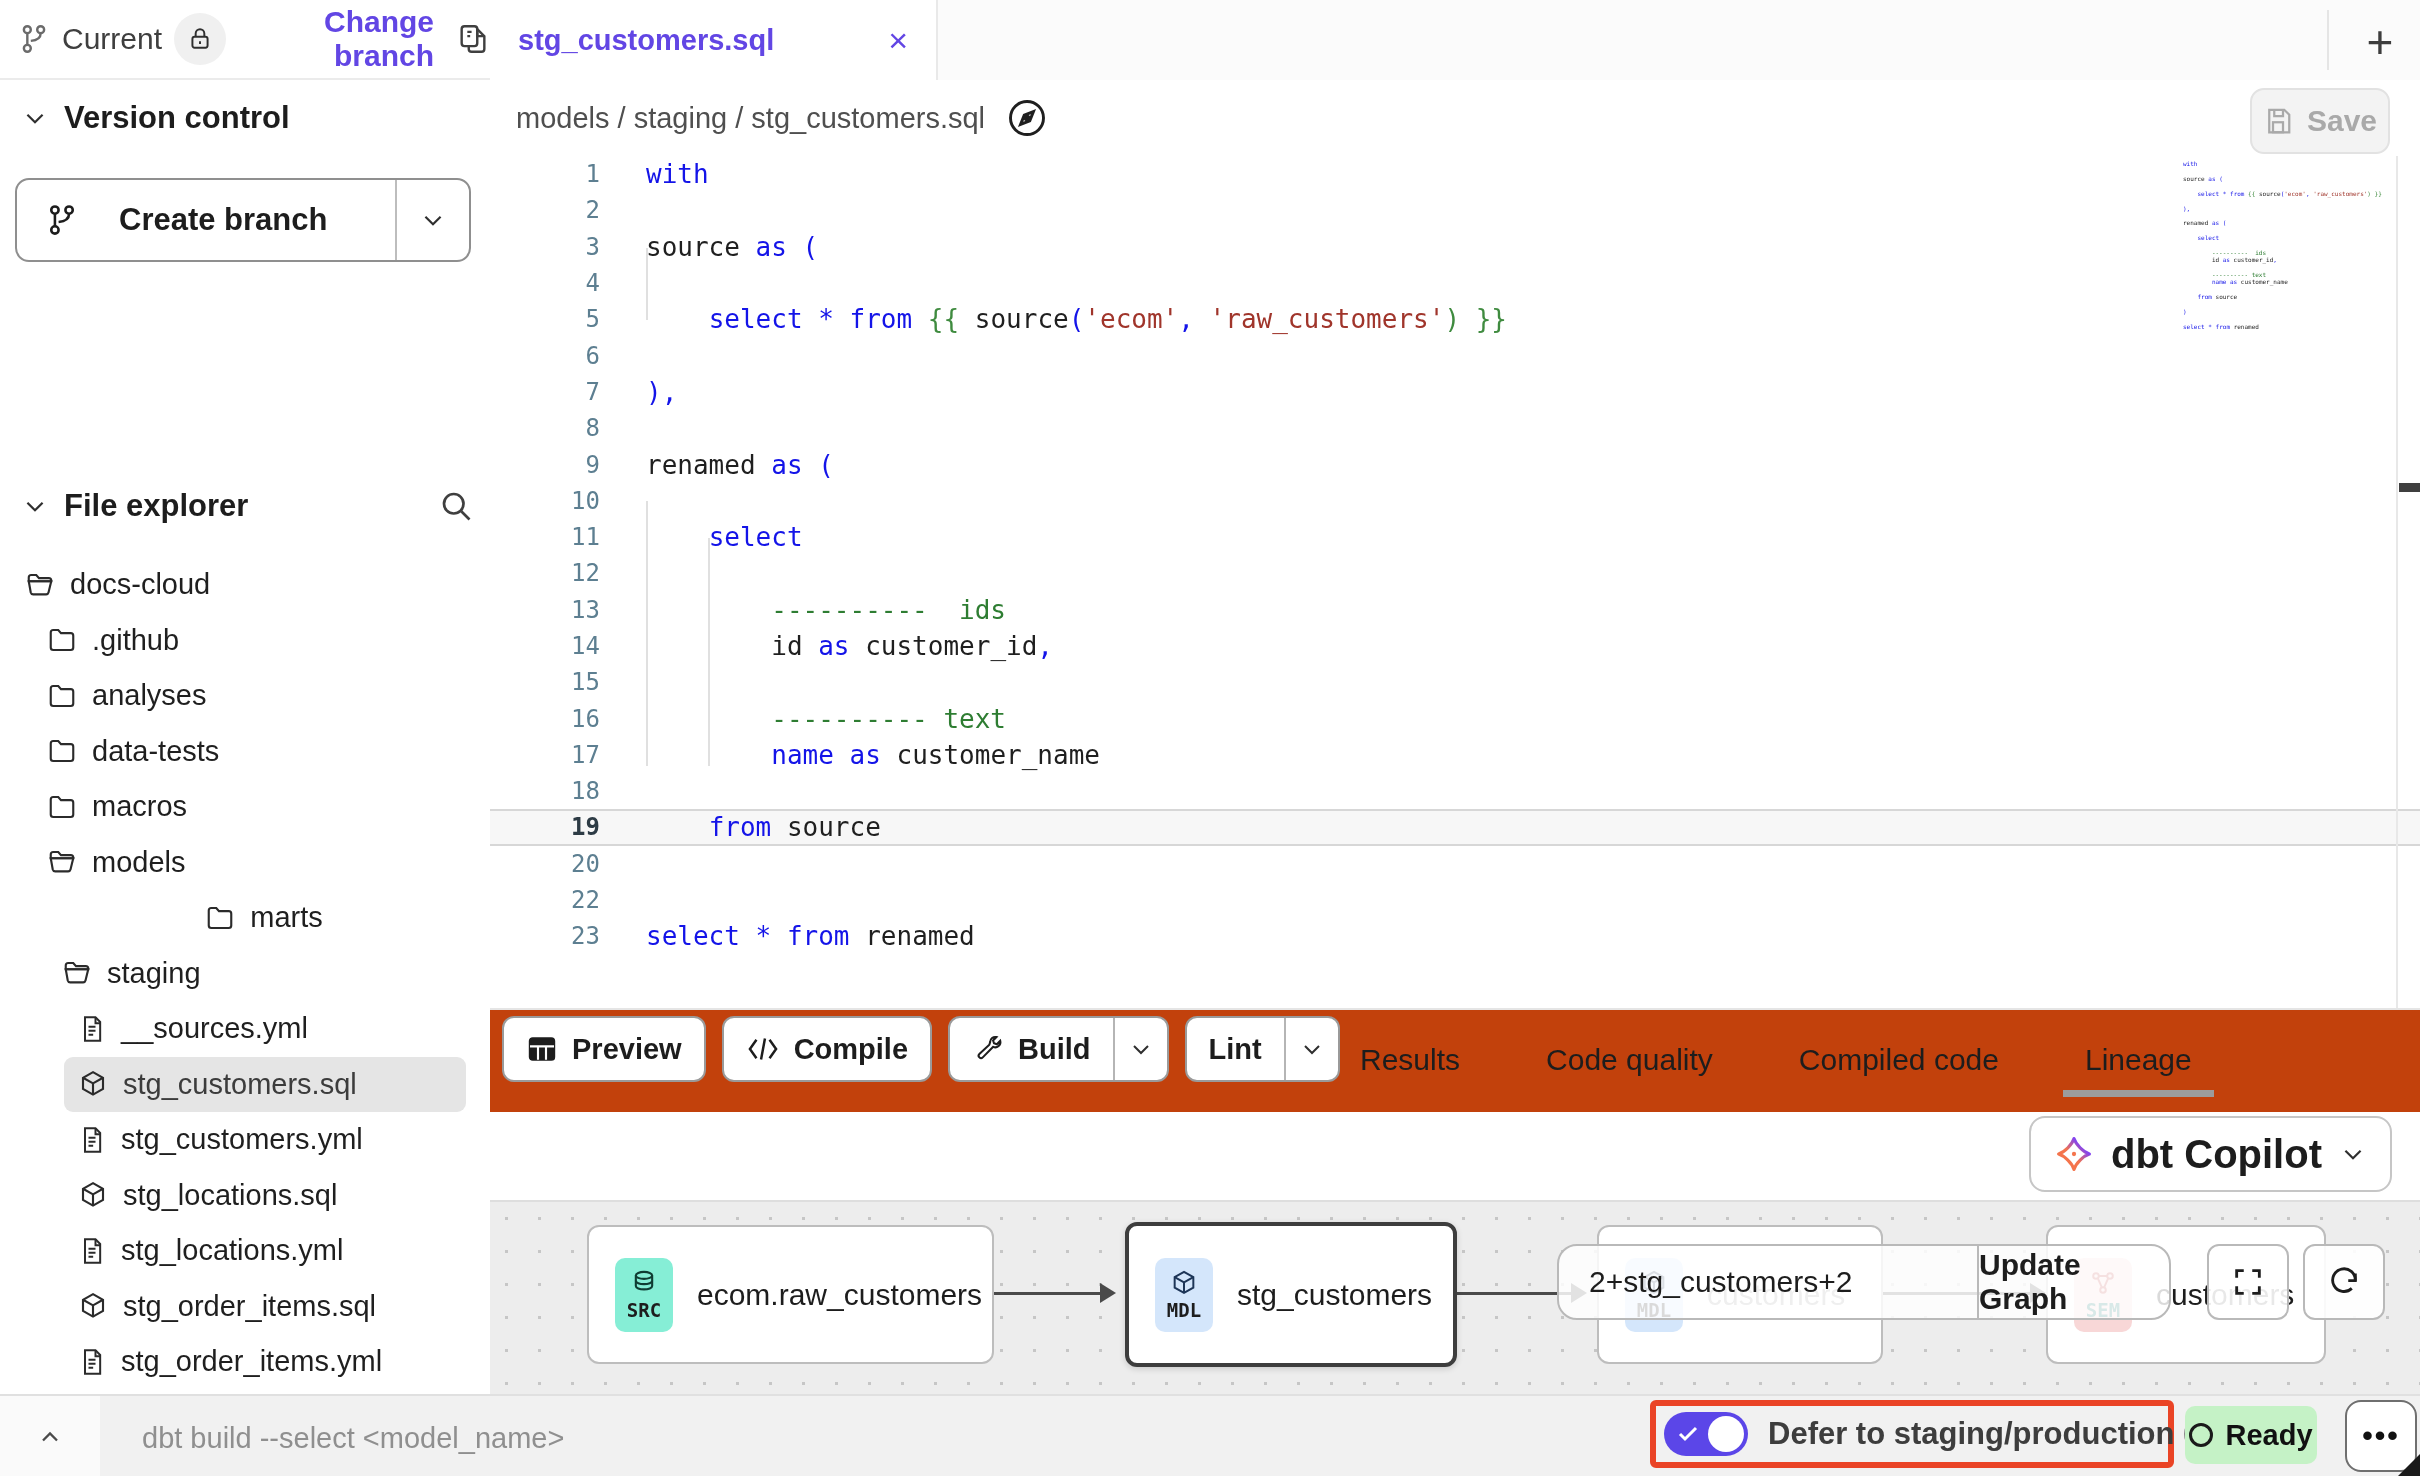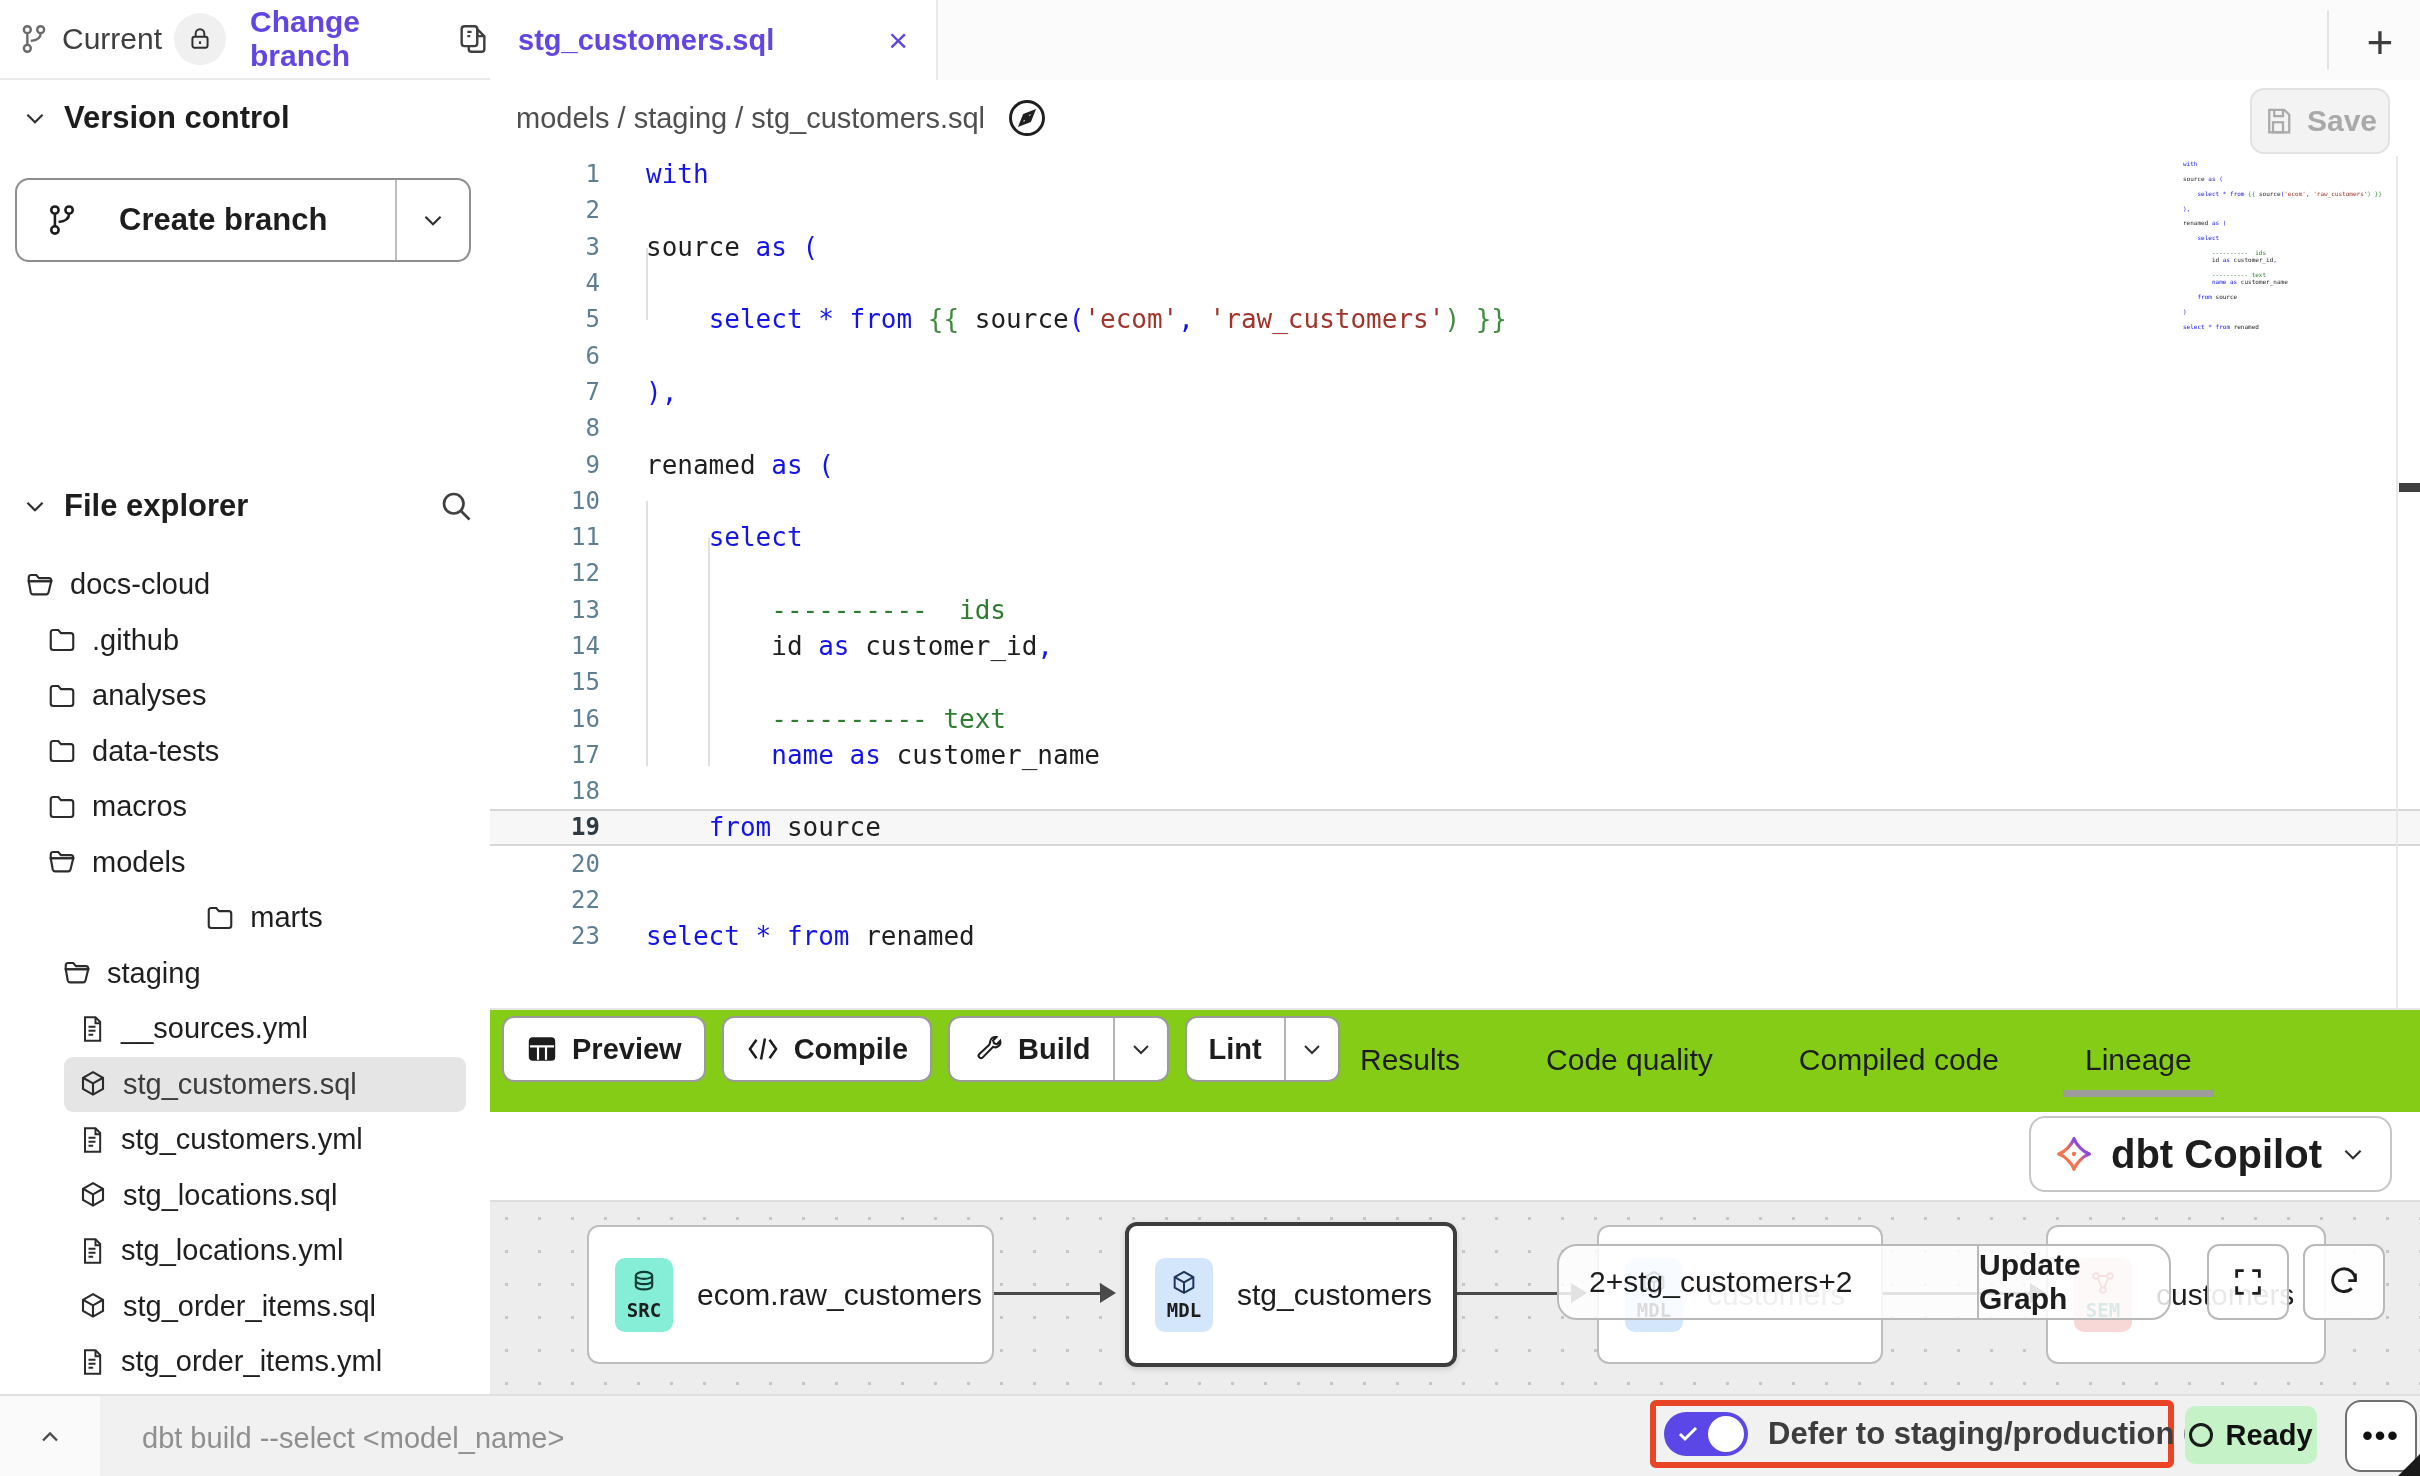--- a/index.html
+++ b/index.html
@@ -6,21 +6,21 @@
   #stage{position:relative;width:2420px;height:1476px;overflow:hidden;
          font-family:"Liberation Sans",sans-serif;color:#2f2f2f;background:#fff;}
   .abs{position:absolute;}
   svg{display:block;}
 
   
   #sidebar{left:0;top:0;width:490px;height:1394px;background:#fff;border-right:2px solid #e8e8e8;}
   #vc-top{left:0;top:0;width:490px;height:78px;border-bottom:2px solid #ebebeb;display:flex;align-items:center;}
   #current-pill{display:flex;align-items:center;gap:12px;margin-left:18px;font-size:30px;color:#3f3f3f;}
   #lock-circle{width:52px;height:52px;border-radius:50%;background:#f0f0f0;display:flex;align-items:center;justify-content:center;}
-  #change-branch{margin-left:24px;font-size:30px;font-weight:600;color:#6246e4;cursor:pointer;}
+  #change-branch{margin-left:24px;font-size:30px;font-weight:600;color:#6246e4;cursor:pointer;text-align:right;}
   #copy-btn{margin-left:22px;color:#3f3f3f;}
   .sect-head{display:flex;align-items:center;gap:16px;font-size:31px;font-weight:700;color:#1d1d1d;}
   #vc-head{left:22px;top:100px;}
   #create-branch{left:15px;top:178px;width:452px;height:80px;border:2px solid #8f8f8f;border-radius:14px;
      display:flex;align-items:stretch;background:#fff;cursor:pointer;}
   #cb-main{flex:1;display:flex;align-items:center;gap:40px;padding-left:28px;font-size:31px;font-weight:700;color:#1d1d1d;}
   #cb-split{width:72px;border-left:2px solid #bdbdbd;display:flex;align-items:center;justify-content:center;}
   #fe-head{left:22px;top:488px;}
   #fe-search{left:438px;top:488px;color:#3f3f3f;cursor:pointer;}
   #file-tree{left:0;top:557px;width:488px;}
@@ -58,21 +58,21 @@
   .tk-kw{color:#1414e8;} .tk-pn{color:#1414e8;} .tk-id{color:#1f1f1f;}
   .tk-jj{color:#3f8b3f;} .tk-cm{color:#2e7d32;} .tk-st{color:#a0352b;}
   .guide{position:absolute;width:2px;background:#e0e0e0;}
   #minimap{left:2183px;top:160px;width:205px;height:260px;overflow:hidden;pointer-events:none;}
   #minimap .cl-row{height:7.4px;}
   #minimap .cl-code{font-size:6px;}
   #ed-scroll-sep{left:2396px;top:156px;width:2px;height:852px;background:#e8e8e8;}
   #ed-scroll-thumb{left:2399px;top:483px;width:21px;height:9px;background:#3f3f3f;}
 
   
-  #action-row{left:490px;top:1008px;width:1930px;height:104px;background:#84cc16;border-top:2px solid #e5e5e5;border-bottom:2px solid #efefef;}
+  #action-row{left:490px;top:1008px;width:1930px;height:104px;background:#c2410c;border-top:2px solid #e5e5e5;border-bottom:2px solid #efefef;}
   #btn-strip{position:absolute;left:12px;top:6px;display:flex;gap:16px;align-items:center;}
   .act-btn{display:inline-flex;align-items:stretch;border:2px solid #9a9a9a;border-radius:12px;background:#fff;
            height:62px;cursor:pointer;overflow:hidden;}
   .act-main{display:flex;align-items:center;gap:14px;padding:0 22px;font-size:29px;font-weight:600;color:#1d1d1d;}
   .act-split{width:52px;border-left:2px solid #b5b5b5;display:flex;align-items:center;justify-content:center;}
   #result-tabs{position:absolute;left:860px;top:0;height:100px;display:flex;gap:66px;align-items:center;}
   .rtab{font-size:30px;color:#1d1d1d;cursor:pointer;padding:26px 10px;position:relative;}
   .rtab.active::after{content:"";position:absolute;left:-12px;right:-12px;bottom:6px;height:7px;background:#9c9c9c;}
 
   

